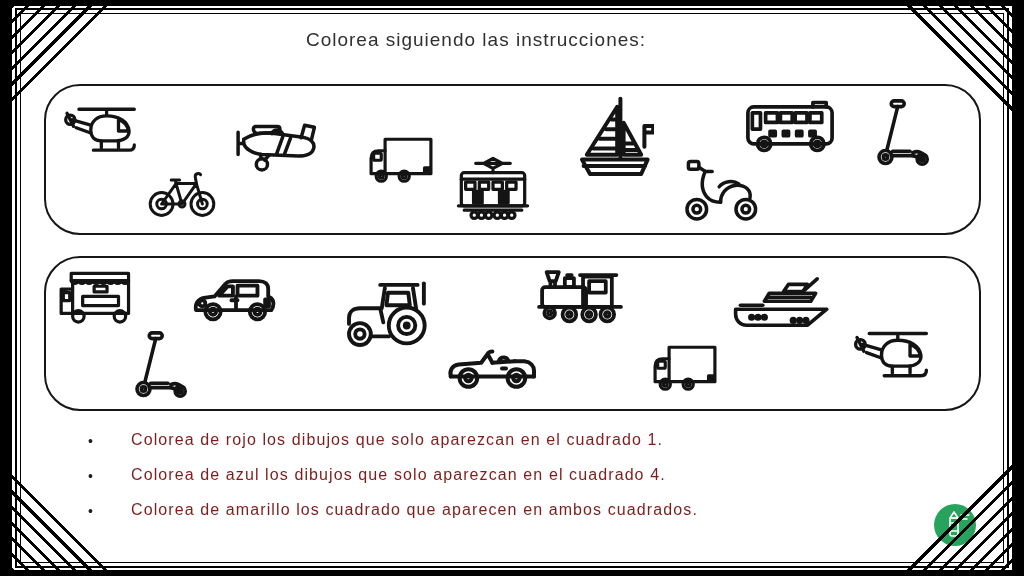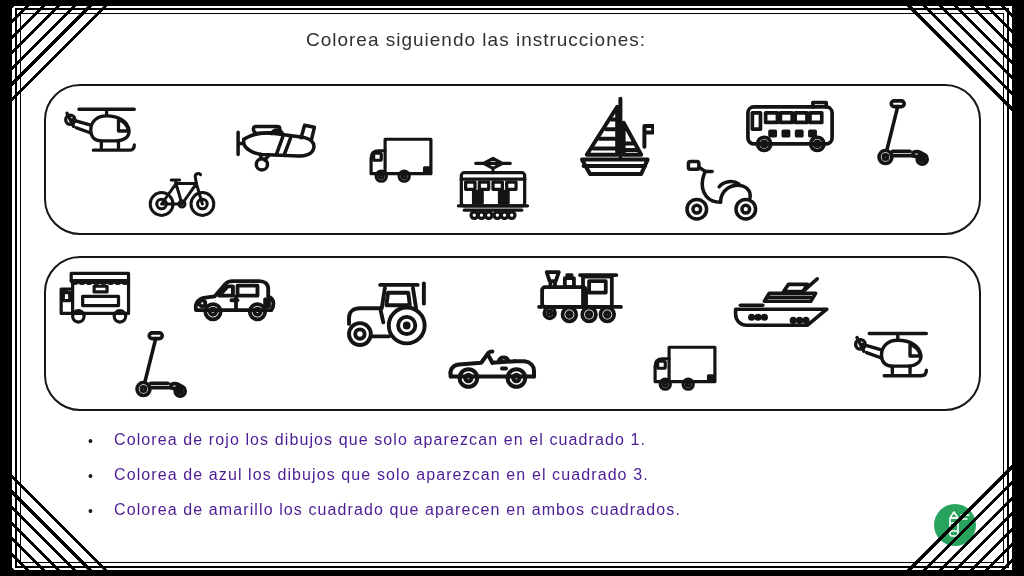--- a/index.html
+++ b/index.html
@@ -27,21 +27,21 @@
   .panel{position:absolute;border:2.5px solid #161616;border-radius:36px;background:#fff;}
   .panel1{left:44px;top:84px;width:933px;height:147px;}
   .panel2{left:44px;top:256px;width:933px;height:151px;}
   
   .icon{position:absolute;}
   .icon svg{width:100%;height:100%;display:block;}
   
   .instructions{position:absolute;left:88px;top:431px;}
   .instr-row{display:flex;align-items:flex-start;margin-bottom:17px;}
   .instr-bullet{font-size:14px;width:26px;color:#1d1d1d;padding-top:2px;}
-  .instr-text{font-size:16px;letter-spacing:1.1px;color:#4c1d95;white-space:nowrap;}
+  .instr-text{font-size:16px;letter-spacing:1.1px;color:#7f1d1d;white-space:nowrap;margin-left:17px;}
   
   .logo{position:absolute;left:933px;top:503px;width:44px;height:44px;}
 </style>
 </head>
 <body>
 
 <svg width="0" height="0" style="position:absolute" aria-hidden="true">
   <defs>
     <symbol id="s-heli" viewBox="0 0 120 100">
       <g stroke="#141414" stroke-width="5" fill="none" stroke-linecap="round" stroke-linejoin="round">
@@ -375,21 +375,21 @@
     </div>
 </div>
 
 <div class="instructions">
   <div class="instr-row">
     <span class="instr-bullet">•</span>
     <span class="instr-text">Colorea de rojo los dibujos que solo aparezcan en el cuadrado 1.</span>
   </div>
   <div class="instr-row">
     <span class="instr-bullet">•</span>
-    <span class="instr-text">Colorea de azul los dibujos que solo aparezcan en el cuadrado 3.</span>
+    <span class="instr-text">Colorea de azul los dibujos que solo aparezcan en el cuadrado 4.</span>
   </div>
   <div class="instr-row">
     <span class="instr-bullet">•</span>
     <span class="instr-text">Colorea de amarillo los cuadrado que aparecen en ambos cuadrados.</span>
   </div>
 </div>
 
 <div class="logo">
   <svg viewBox="0 0 44 44">
       <use href="#s-logo"></use>

